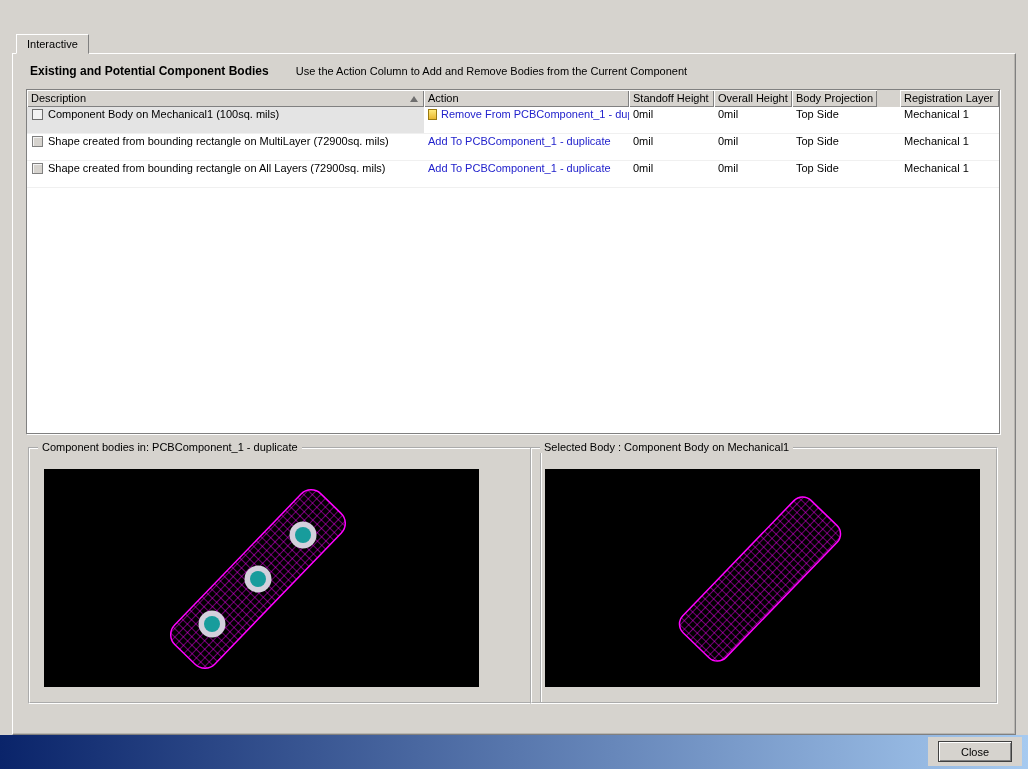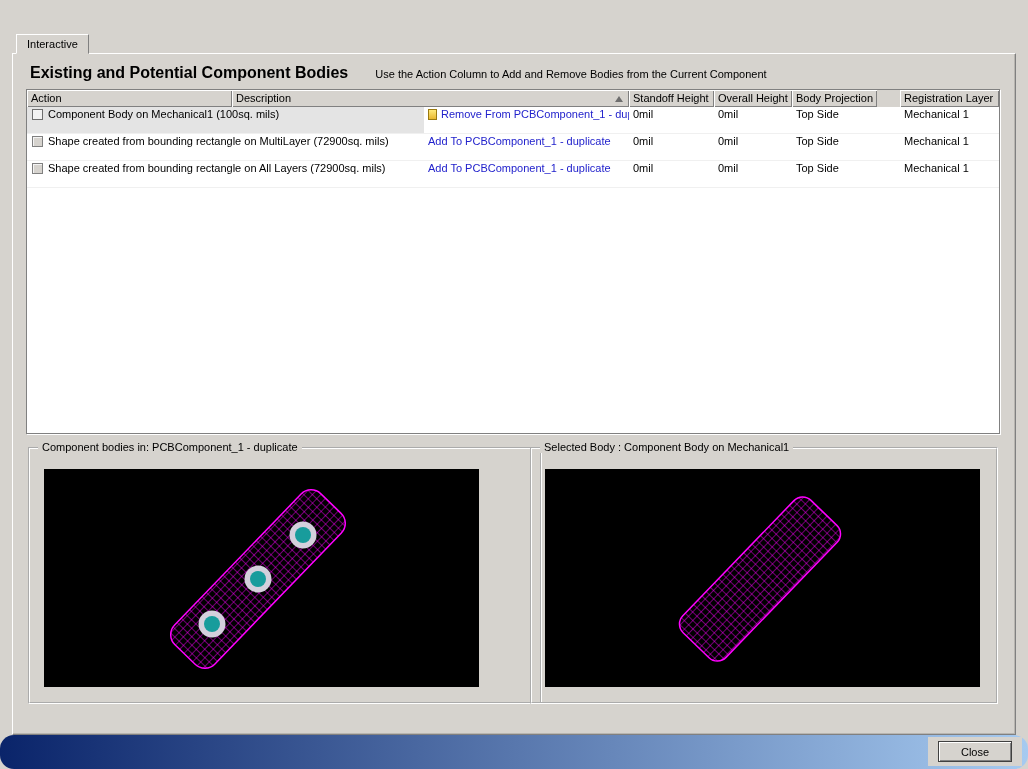--- a/index.html
+++ b/index.html
@@ -34,21 +34,21 @@
   
   .tab{position:absolute;left:16px;top:34px;height:20px;z-index:2;background:var(--dialog-bg);
     border:1px solid;border-color:#FFFFFF #808080 var(--dialog-bg) #FFFFFF;
     padding:3px 10px 0 10px;font-size:11px;}
   .tabpage{position:absolute;left:12px;top:53px;width:1004px;height:682px;background:var(--dialog-bg);
     border:1px solid;border-color:#FFFFFF #808080 #808080 #FFFFFF;
     box-shadow:inset -1px -1px 0 #B8B5B0;}
 
   
   .section-header{position:absolute;left:30px;top:64px;white-space:nowrap;}
-  .section-header .hd-bold{font-weight:bold;font-size:16px;margin-top:28px;}
+  .section-header .hd-bold{font-weight:bold;font-size:12px;margin-top:28px;}
   .section-header .hd-normal{font-size:11px;margin-left:24px;}
 
   
   .grid{position:absolute;left:26px;top:89px;width:974px;height:345px;background:#FFFFFF;
     border:1px solid #808080;box-shadow:1px 1px 0 #FFFFFF;overflow:hidden;}
   .grid-header{display:flex;height:17px;background:var(--dialog-bg);}
   .hcell{position:relative;background:var(--dialog-bg);
     box-shadow:inset 1px 1px 0 #FFFFFF,inset -1px -1px 0 #808080;
     padding:2px 4px 0 4px;font-size:11px;white-space:nowrap;overflow:hidden;cursor:default;}
   .c-desc{width:397px;}
@@ -74,21 +74,21 @@
   .groupbox.left{left:28px;top:447px;width:514px;}
   .groupbox.right{left:530px;top:447px;width:468px;}
   .groupbox .legend{position:absolute;top:-8px;left:8px;background:var(--dialog-bg);padding:0 4px;font-size:11px;white-space:nowrap;}
   .canvas{position:absolute;top:20px;width:435px;height:218px;background:var(--canvas-bg);}
   .groupbox.left .canvas{left:14px;}
   .groupbox.right .canvas{left:13px;}
   .canvas svg{display:block;width:435px;height:218px;}
 
   
   .footer{position:absolute;left:0;top:735px;width:1028px;height:34px;
-    background:linear-gradient(90deg,var(--titlebar-start),var(--titlebar-end));border-radius:14px;}
+    background:linear-gradient(90deg,var(--titlebar-start),var(--titlebar-end));}
   .close-panel{position:absolute;right:6px;top:2px;width:94px;height:29px;background:var(--dialog-bg);}
   .btn{position:absolute;left:10px;top:4px;width:74px;height:21px;background:var(--dialog-bg);
     border:1px solid #404040;box-shadow:inset 1px 1px 0 #FFFFFF,inset -1px -1px 0 #808080;
     font-size:11px;font-family:"Liberation Sans",sans-serif;cursor:default;}
 </style>
 </head>
 <body>
 
 <div class="dialog">
 
@@ -98,25 +98,25 @@
   </div>
   <div class="tabpage"></div>
 
   <div class="section-header">
     <span class="hd-bold">Existing and Potential Component Bodies</span>
     <span class="hd-normal">Use the Action Column to Add and Remove Bodies from the Current Component</span>
   </div>
 
   <div class="grid">
     <div class="grid-header">
-      <div class="hcell c-action">Action</div>
       <div class="hcell c-desc">
         <span>Description</span>
         <span class="sort-asc"></span>
       </div>
+      <div class="hcell c-action">Action</div>
       <div class="hcell c-standoff">Standoff Height</div>
       <div class="hcell c-overall">Overall Height</div>
       <div class="hcell c-proj">Body Projection</div>
       <div class="hcell c-layer">Registration Layer</div>
     </div>
 
     <div class="row selected">
       <div class="cell c-desc"><span class="rowicon body-kind"></span><span>Component Body on Mechanical1 (100sq. mils)</span></div>
       <div class="cell c-action"><span class="body-icon"></span><a class="action-link">Remove From PCBComponent_1 - dupl</a></div>
       <div class="cell c-standoff">0mil</div>

